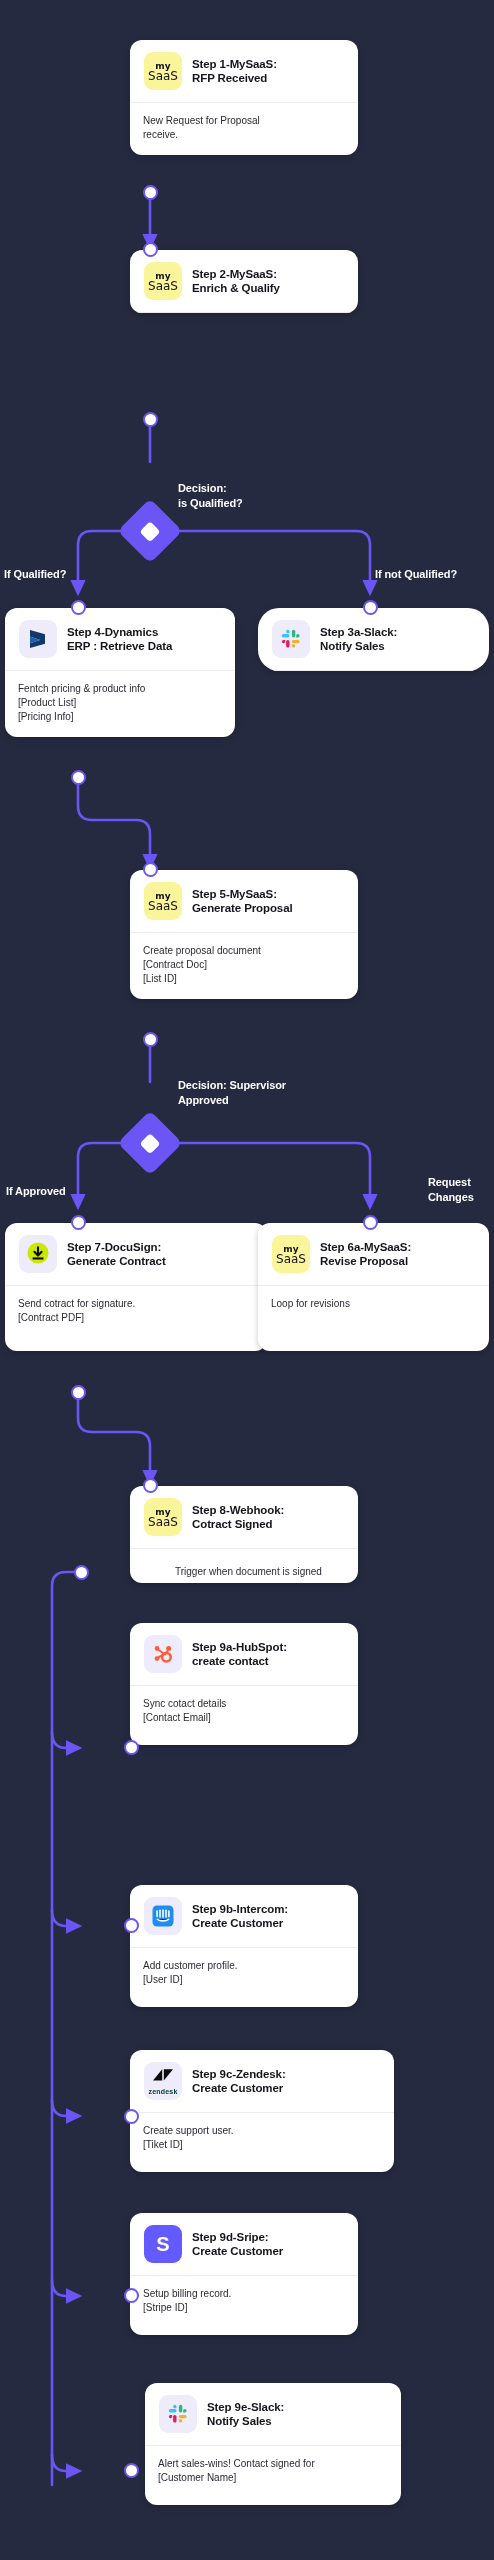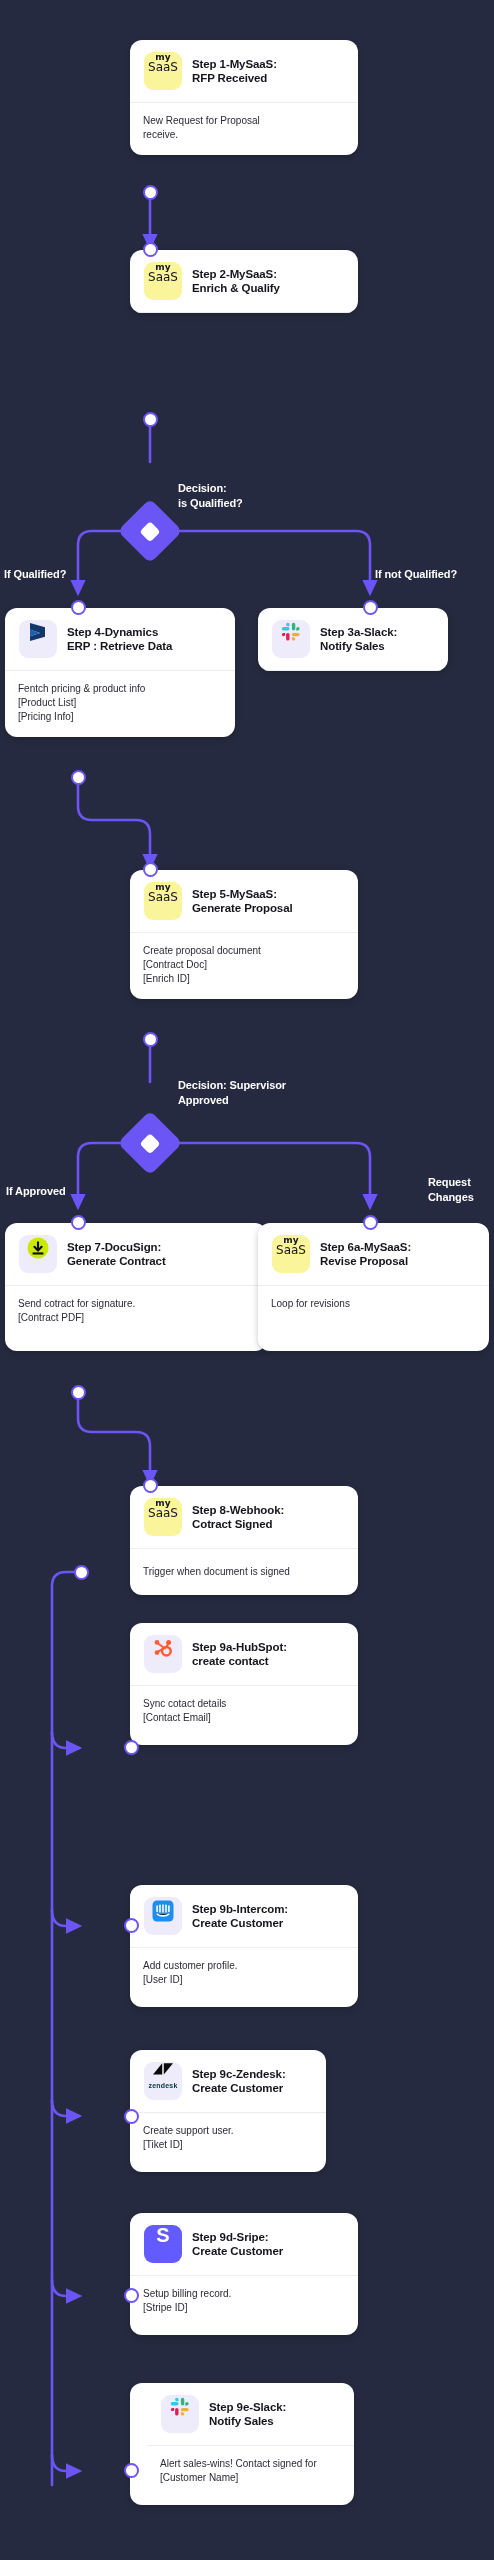--- a/index.html
+++ b/index.html
@@ -35,20 +35,21 @@
     align-items: center;
     gap: 10px;
     padding: 12px 12px 12px 14px;
     border-bottom: 1px solid #ECECF1;
   }
   .logo {
     width: 38px; height: 38px;
     border-radius: 9px;
     flex: 0 0 38px;
     display: flex;
+    align-items: center;
     justify-content: center;
     overflow: hidden;
   }
   .logo.mysaas { background: #FAF49B; }
   .logo.lilac  { background: #EEEBFB; }
   .logo.stripe { background: #635BFF; }
   .logo-mysaas-txt {
     font-size: 9px;
     line-height: 10px;
     font-weight: 700;
@@ -211,21 +212,21 @@
     </div>
     <div class="card-body">
       <div>Fentch pricing &amp; product info</div>
       <div>[Product List]</div>
       <div>[Pricing Info]</div>
     </div>
   </div>
   <div class="node-dot" style="left:71px; top:770px;"></div>
 
   <div class="node-dot" style="left:363px; top:600px;"></div>
-  <div class="card" style="left:258px; top:608px; width:190px;">
+  <div class="card" style="left:258px; top:608px; width:231px;border-radius:21px;">
     <div class="card-head">
       <div class="logo lilac">
         <svg width="24" height="24" viewBox="0 0 24 24" aria-hidden="true">
           <path d="M6.2 14.6a1.7 1.7 0 1 1-1.7-1.7h1.7z" fill="#E01E5A"></path>
           <path d="M7.1 14.6a1.7 1.7 0 0 1 3.4 0v4.3a1.7 1.7 0 0 1-3.4 0z" fill="#E01E5A"></path>
           <path d="M8.8 6.2a1.7 1.7 0 1 1 1.7-1.7v1.7z" fill="#36C5F0"></path>
           <path d="M8.8 7.1a1.7 1.7 0 0 1 0 3.4H4.5a1.7 1.7 0 0 1 0-3.4z" fill="#36C5F0"></path>
           <path d="M17.2 8.8a1.7 1.7 0 1 1 1.7 1.7h-1.7z" fill="#2EB67D"></path>
           <path d="M16.3 8.8a1.7 1.7 0 0 1-3.4 0V4.5a1.7 1.7 0 0 1 3.4 0z" fill="#2EB67D"></path>
           <path d="M14.6 17.2a1.7 1.7 0 1 1-1.7 1.7v-1.7z" fill="#ECB22E"></path>
@@ -249,21 +250,21 @@
         </div>
       </div>
       <div>
         <div class="card-title">Step 5-MySaaS:</div>
         <div class="card-title">Generate Proposal</div>
       </div>
     </div>
     <div class="card-body">
       <div>Create proposal document</div>
       <div>[Contract Doc]</div>
-      <div>[Enrich ID]</div>
+      <div>[List ID]</div>
     </div>
   </div>
   <div class="node-dot" style="left:143px; top:1032px;"></div>
 
   <div class="diamond" style="left:127px; top:1120px;"></div>
   <div class="side-label" style="left:178px; top:1078px;">
     <div>Decision: Supervisor</div>
     <div>Approved</div>
   </div>
   <div class="side-label" style="left:6px; top:1184px;">If Approved</div>
@@ -320,21 +321,21 @@
         <div class="logo-mysaas-txt">
           <span>my</span><br>
           <span class="l2">SaaS</span>
         </div>
       </div>
       <div>
         <div class="card-title">Step 8-Webhook:</div>
         <div class="card-title">Cotract Signed</div>
       </div>
     </div>
-    <div class="card-body" style="padding-top:16px; padding-bottom:16px;">
+    <div class="card-body" style="padding-top:16px; padding-bottom:4px;margin-left:32px;">
       <div>Trigger when document is signed</div>
     </div>
   </div>
   <div class="node-dot" style="left:74px; top:1565px;"></div>
 
   <div class="card" style="left:130px; top:1623px; width:228px;">
     <div class="card-head">
       <div class="logo lilac">
         <svg width="26" height="26" viewBox="0 0 26 26" aria-hidden="true">
           <circle cx="18.6" cy="7.6" r="2.5" fill="#FF5C35"></circle>
@@ -376,21 +377,21 @@
         <div class="card-title">Create Customer</div>
       </div>
     </div>
     <div class="card-body" style="padding-bottom:20px;">
       <div>Add customer profile.</div>
       <div>[User ID]</div>
     </div>
   </div>
   <div class="node-dot" style="left:124px; top:1918px;"></div>
 
-  <div class="card" style="left:130px; top:2050px; width:196px;">
+  <div class="card" style="left:130px; top:2050px; width:264px;">
     <div class="card-head">
       <div class="logo lilac">
         <div class="zendesk-wrap">
           <svg width="22" height="15" viewBox="0 0 22 15" aria-hidden="true">
             <path d="M10.2 1.2 L10.2 12.4 L1.0 12.4 Z" fill="#0B0B0B"></path>
             <path d="M11.8 12.4 L11.8 1.2 L21.0 1.2 Z" fill="#0B0B0B"></path>
           </svg>
           <div class="zendesk-word">zendesk</div>
         </div>
       </div>
@@ -416,21 +417,21 @@
         <div class="card-title">Create Customer</div>
       </div>
     </div>
     <div class="card-body" style="padding-bottom:20px;">
       <div>Setup billing record.</div>
       <div>[Stripe ID]</div>
     </div>
   </div>
   <div class="node-dot" style="left:124px; top:2288px;"></div>
 
-  <div class="card" style="left:130px; top:2383px; width:224px;padding-left:17px;">
+  <div class="card" style="left:145px; top:2383px; width:256px;">
     <div class="card-head">
       <div class="logo lilac">
         <svg width="24" height="24" viewBox="0 0 24 24" aria-hidden="true">
           <path d="M6.2 14.6a1.7 1.7 0 1 1-1.7-1.7h1.7z" fill="#E01E5A"></path>
           <path d="M7.1 14.6a1.7 1.7 0 0 1 3.4 0v4.3a1.7 1.7 0 0 1-3.4 0z" fill="#E01E5A"></path>
           <path d="M8.8 6.2a1.7 1.7 0 1 1 1.7-1.7v1.7z" fill="#36C5F0"></path>
           <path d="M8.8 7.1a1.7 1.7 0 0 1 0 3.4H4.5a1.7 1.7 0 0 1 0-3.4z" fill="#36C5F0"></path>
           <path d="M17.2 8.8a1.7 1.7 0 1 1 1.7 1.7h-1.7z" fill="#2EB67D"></path>
           <path d="M16.3 8.8a1.7 1.7 0 0 1-3.4 0V4.5a1.7 1.7 0 0 1 3.4 0z" fill="#2EB67D"></path>
           <path d="M14.6 17.2a1.7 1.7 0 1 1-1.7 1.7v-1.7z" fill="#ECB22E"></path>

